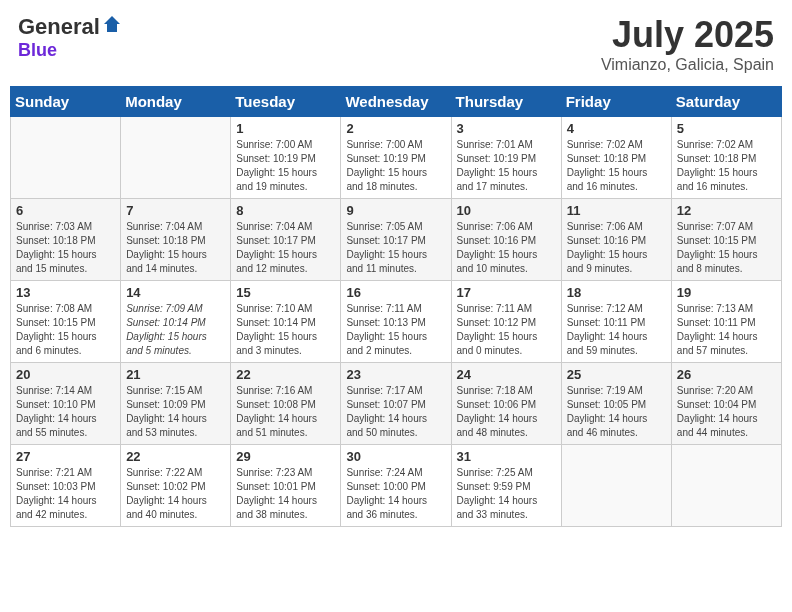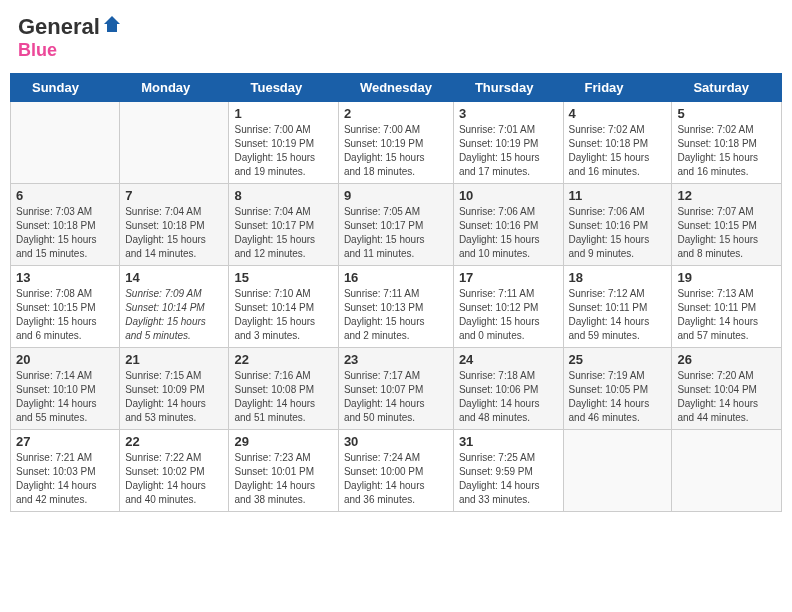--- a/index.html
+++ b/index.html
@@ -22,21 +22,21 @@
       align-items: center;
     }
     .logo-text-general {
       font-size: 22px;
       font-weight: bold;
       color: #333;
     }
     .logo-text-blue {
       font-size: 18px;
       font-weight: bold;
-      color: #ec4899;
+      color: #6d28d9;
     }
     .logo-icon {
       width: 20px;
       height: 20px;
       margin-left: 2px;
     }
     .title-block {
       text-align: right;
     }
     .month-title {
@@ -49,22 +49,22 @@
       color: #555;
     }
     .calendar {
       width: 100%;
       border-collapse: collapse;
       border: 1px solid #ccc;
     }
     .calendar th {
       background-color: #1a5fa8;
       color: #fff;
-      padding: 6px 21px;
-      font-size: 13px;
+      padding: 6px 4px;
+      font-size: 15px;
       text-align: left;
       border: 1px solid #1a5fa8;
     }
     .calendar td {
       vertical-align: top;
       padding: 4px 5px;
       border: 1px solid #ccc;
       font-size: 10.5px;
       color: #333;
       width: 110px;
@@ -91,20 +91,24 @@
 
 <div class="header">
   <div class="logo">
     <div>
       <span class="logo-text-general">General</span><svg class="logo-icon" viewBox="0 0 20 20">
           <polygon points="10,2 18,10 15,10 15,18 5,18 5,10 2,10" fill="#1a5fa8"></polygon>
         </svg><br>
       <span class="logo-text-blue">Blue</span>
     </div>
   </div>
+  <div class="title-block">
+    <div class="month-title">July 2025</div>
+    <div class="location-title">Vimianzo, Galicia, Spain</div>
+  </div>
 </div>
 
 <table class="calendar">
   <thead>
     <tr>
     <th>Sunday</th>
         <th>Monday</th>
         <th>Tuesday</th>
         <th>Wednesday</th>
         <th>Thursday</th>

